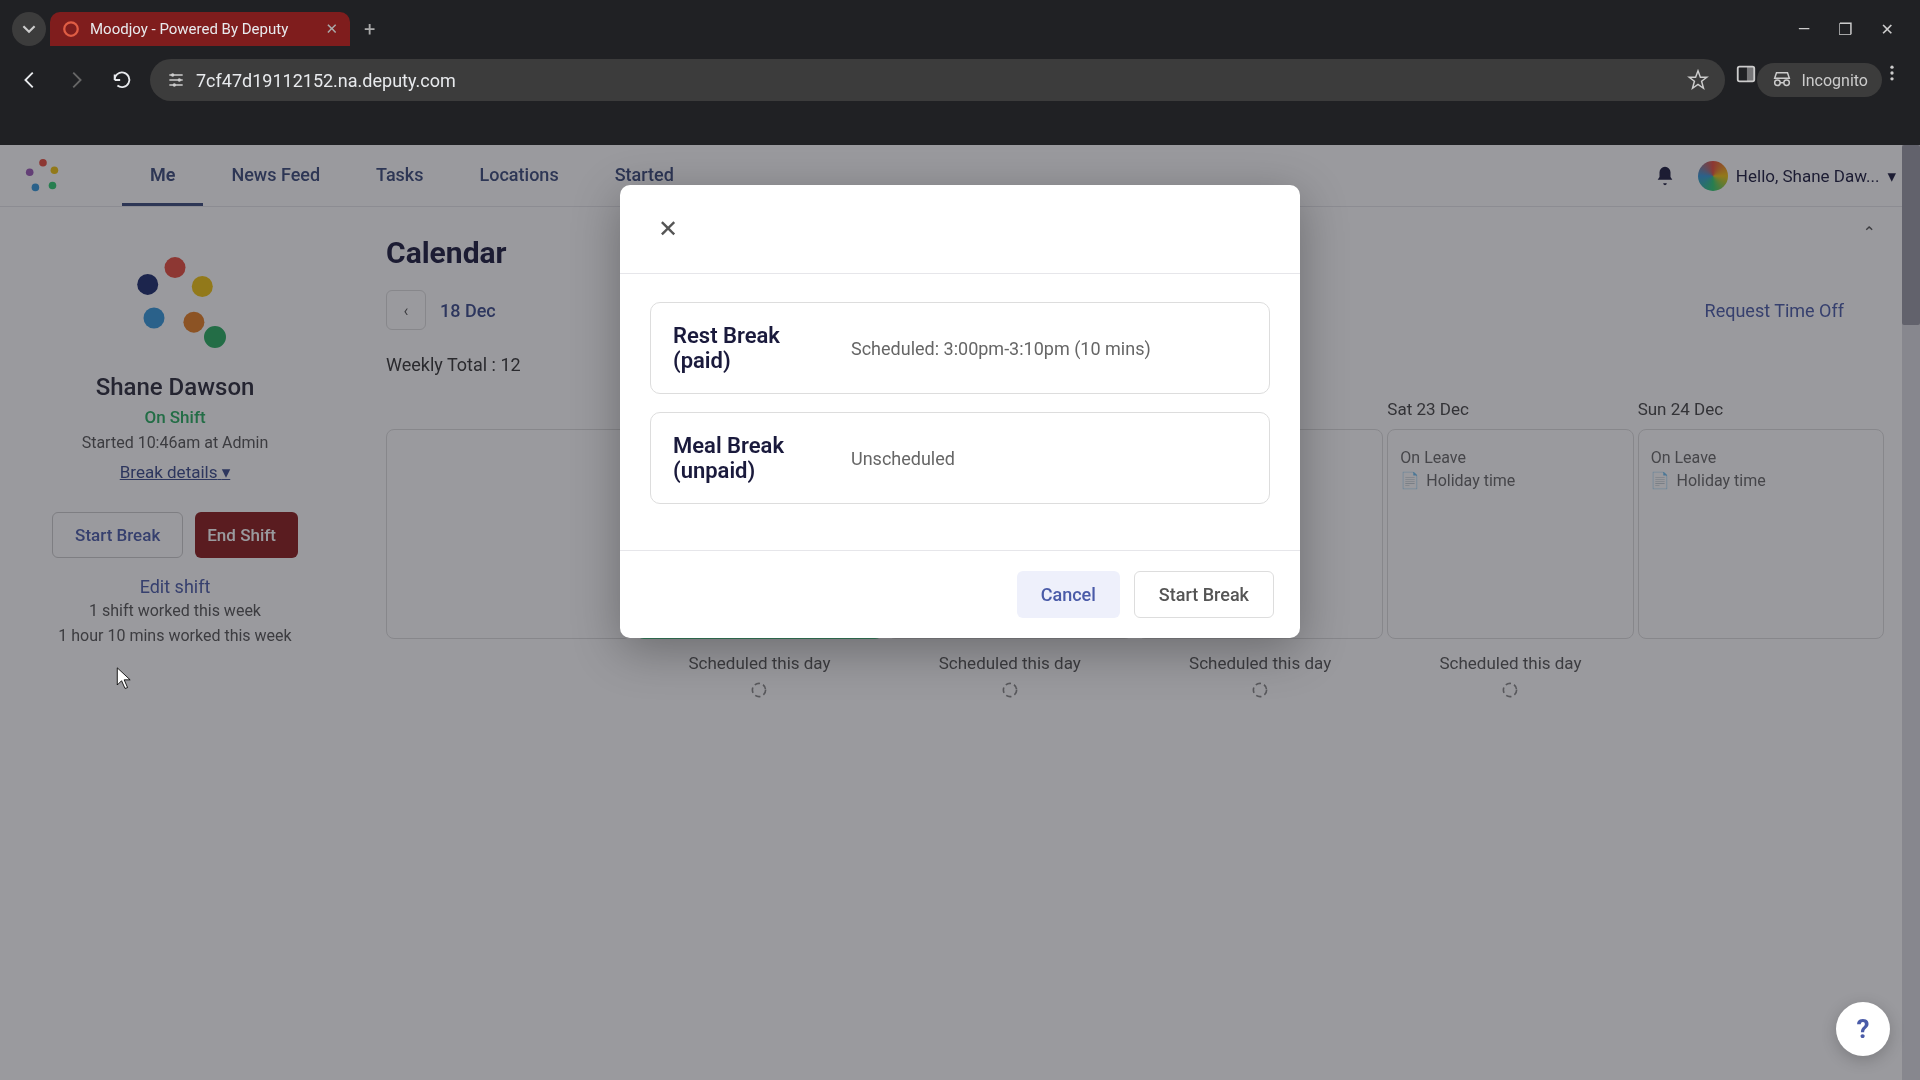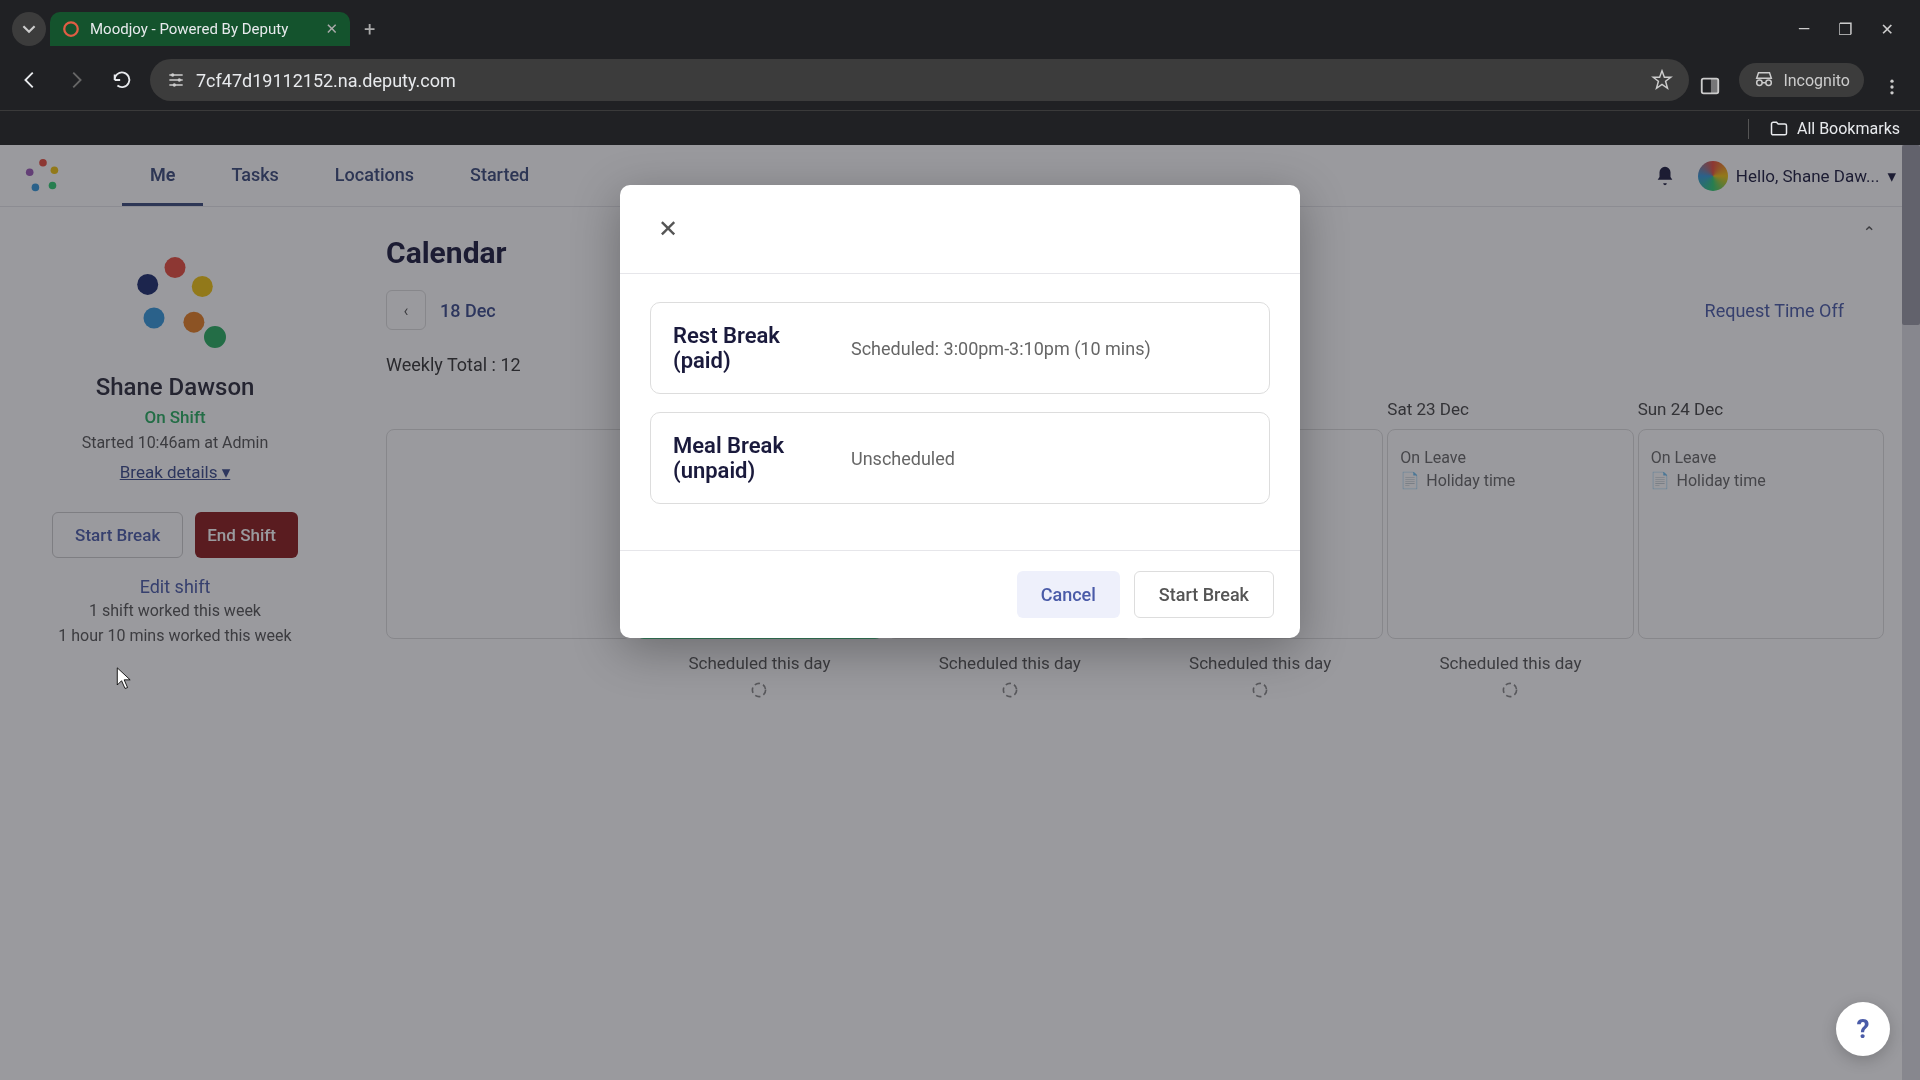--- a/index.html
+++ b/index.html
@@ -2,30 +2,30 @@
 <html><head>
 <meta charset="utf-8">
 <style>
 * { margin: 0; padding: 0; box-sizing: border-box; font-family: -apple-system, BlinkMacSystemFont, "Segoe UI", Roboto, sans-serif; }
 body { background: #202124; width: 1920px; height: 1080px; overflow: hidden; position: relative; }
 
 
 .browser-chrome { background: #202124; height: 145px; }
 .tab-bar { display: flex; align-items: center; height: 50px; padding: 8px 4px 0; gap: 4px; }
 .tab-drop { width: 34px; height: 34px; background: #3c3c3c; border-radius: 50%; display:flex; align-items:center; justify-content:center; color:#ccc; margin-left:8px;}
-.tab { background: #14532d; border-radius: 10px 10px 0 0; padding: 8px 12px; display: flex; align-items: center; gap: 10px; color: #e8eaed; font-size: 15px; width: 300px; }
+.tab { background: #7f1d1d; border-radius: 10px 10px 0 0; padding: 8px 12px; display: flex; align-items: center; gap: 10px; color: #e8eaed; font-size: 15px; width: 300px; }
 .tab .favicon { width: 18px; height: 18px; color:#e05d44; }
 .tab .close { color: #aaa; margin-left: auto; }
 .newtab { color: #aaa; font-size: 20px; padding: 6px 10px; }
 .win-controls { margin-left: auto; display: flex; gap: 28px; color: #ccc; padding-right: 22px; font-size: 16px;}
 .addr-bar { display: flex; align-items: center; gap: 10px; padding: 8px 12px; height: 60px;}
 .nav-btn { width: 36px; height: 36px; display:flex; align-items:center; justify-content:center; color:#ccc; border-radius:50%; }
 .nav-btn.dim { color:#666; }
 .url-box { flex:1; background:#3c3c3c; border-radius: 22px; height: 42px; display:flex; align-items:center; padding:0 16px; color:#e8eaed; font-size:18px; gap:10px;}
-.url-right { display:flex; gap:18px; color:#ccc; align-items:flex-end; margin-right:6px;}
+.url-right { display:flex; color:#ccc; align-items:flex-start; margin-right:6px;}
 .incognito-pill { display:flex; align-items:center; gap:8px; background:#3c3c3c; padding:6px 14px; border-radius:20px; }
 .bookmarks-bar { display:flex; justify-content:flex-end; align-items:center; height:36px; color:#e8eaed; font-size:16px; padding-right:20px; gap:8px; border-top:1px solid #3a3a3a;}
 .bb-left { border-left:1px solid #555; height:20px; margin-right:12px;}
 
 
 .viewport { position: absolute; top: 145px; left:0; right:0; bottom:0; background:#fff; }
 .dim-overlay { position:absolute; inset:0; background:rgba(30,30,40,0.45); pointer-events:none;}
 
 
 .app-header { height: 62px; display:flex; align-items:center; padding: 0 24px; border-bottom:1px solid #e6e6ea; background:#fff;}
@@ -180,47 +180,39 @@
       </span>
       <span>
         <svg width="20" height="20" viewBox="0 0 24 24">
             <circle cx="12" cy="5" r="2" fill="#ccc"></circle>
             <circle cx="12" cy="12" r="2" fill="#ccc"></circle>
             <circle cx="12" cy="19" r="2" fill="#ccc"></circle>
           </svg>
       </span>
     </div>
   </div>
-  <div class="bookmarks-bar">
-    <span class="bb-left"></span>
-    <span>
-      <svg width="20" height="20" viewBox="0 0 24 24">
-          <path d="M3 6a2 2 0 012-2h4l2 2h8a2 2 0 012 2v9a2 2 0 01-2 2H5a2 2 0 01-2-2z" fill="none" stroke="#e8eaed" stroke-width="1.8"></path>
-        </svg>
-    </span>
-    <span>All Bookmarks</span>
-  </div>
 </div>
 
 <div class="viewport">
   <div class="scrollbar-track"></div>
   <div class="scrollbar-thumb"></div>
 
   <div class="app-header">
     <div class="app-logo">
       <svg class="logo-svg" viewBox="0 0 40 40">
           <circle cx="20" cy="6" r="4" fill="#e74c3c"></circle>
           <circle cx="32" cy="14" r="4" fill="#f1c40f"></circle>
           <circle cx="30" cy="30" r="4" fill="#2ecc71"></circle>
           <circle cx="12" cy="32" r="4" fill="#3498db"></circle>
           <circle cx="6" cy="16" r="4" fill="#9b59b6"></circle>
         </svg>
     </div>
     <div class="nav-tabs">
       <div class="nav-tab active">Me</div>
+      <div class="nav-tab">News Feed</div>
       <div class="nav-tab">Tasks</div>
       <div class="nav-tab">Locations</div>
       <div class="nav-tab">Started</div>
     </div>
     <div class="header-right">
       <span class="bell">
         <svg width="22" height="22" viewBox="0 0 24 24">
             <path d="M12 2a6 6 0 016 6v5l2 3H4l2-3V8a6 6 0 016-6zM10 20a2 2 0 004 0" fill="#1a1a3c"></path>
           </svg>
       </span>

